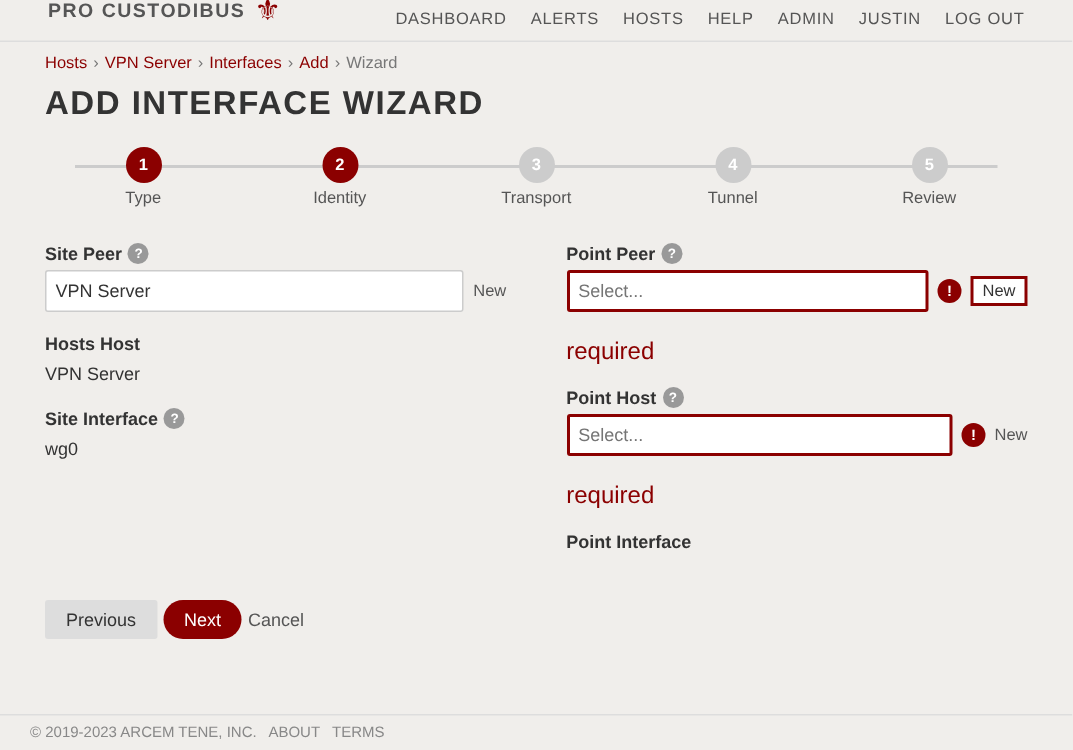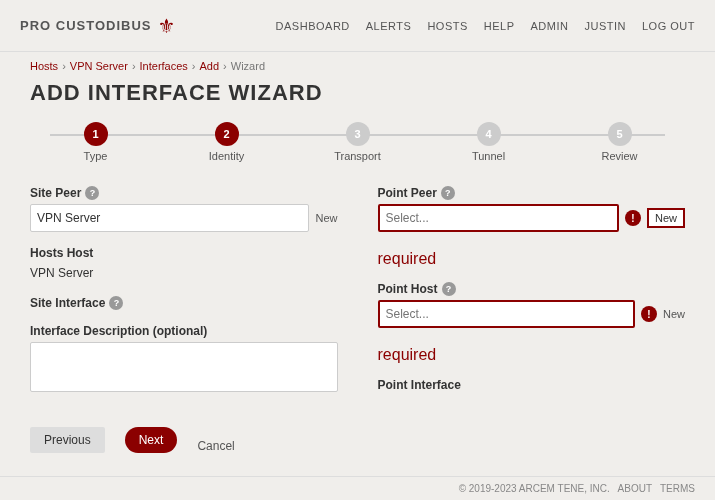--- a/index.html
+++ b/index.html
@@ -13,24 +13,24 @@
       overflow: hidden;
       display: flex;
       flex-direction: column;
     }
 
     
     .header {
       background: #f0eeeb;
       border-bottom: 1px solid #ddd;
       display: flex;
-      align-items: center;
+      align-items: flex-end;
       justify-content: space-between;
-      padding: 8px 20px;
-      height: 52px;
+      padding: 8px 32px;
+      height: 28px;
     }
     .header-logo {
       display: flex;
       align-items: center;
       gap: 6px;
     }
     .logo-text {
       font-size: 13px;
       font-weight: bold;
       letter-spacing: 1px;
@@ -233,23 +233,22 @@
       padding: 4px 6px;
       font-size: 12px;
       background: white;
       resize: none;
       border-radius: 2px;
     }
 
     
     .button-row {
       display: flex;
-      gap: 20px;
+      gap: 4px;
       margin-top: 18px;
-      align-items: flex-end;
     }
     .btn {
       padding: 6px 14px;
       font-size: 12px;
       border: none;
       cursor: pointer;
       border-radius: 2px;
     }
     .btn-secondary {
       background: #ddd;
@@ -265,21 +264,21 @@
       color: #555;
       border: none;
       cursor: pointer;
       font-size: 12px;
     }
 
     
     .footer {
       border-top: 1px solid #ddd;
       padding: 6px 20px;
-      text-align: right;
+      text-align: left;
       font-size: 10px;
       color: #888;
     }
     .footer a { color: #888; text-decoration: none; }
   </style>
 </head>
 <body>
 
 <div class="header">
   <div class="header-logo">
@@ -358,26 +357,23 @@
       <div class="form-group">
         <div class="form-label">Hosts Host</div>
         <div class="form-static">VPN Server</div>
       </div>
 
       <div class="form-group">
         <div class="form-label">
           <span>Site Interface</span>
           <span class="help-icon">?</span>
         </div>
-      </div>
-
-      <div class="form-group">
-        <div class="form-label">Interface Description (optional)</div>
-        <textarea class="form-textarea" style=""></textarea>
-      </div>
+        <div class="form-static">wg0</div>
+      </div>
+
 
     </div>
 
     <div class="form-col">
 
       <div class="form-group">
         <div class="form-label">
           <span>Point Peer</span>
           <span class="help-icon">?</span>
         </div>

